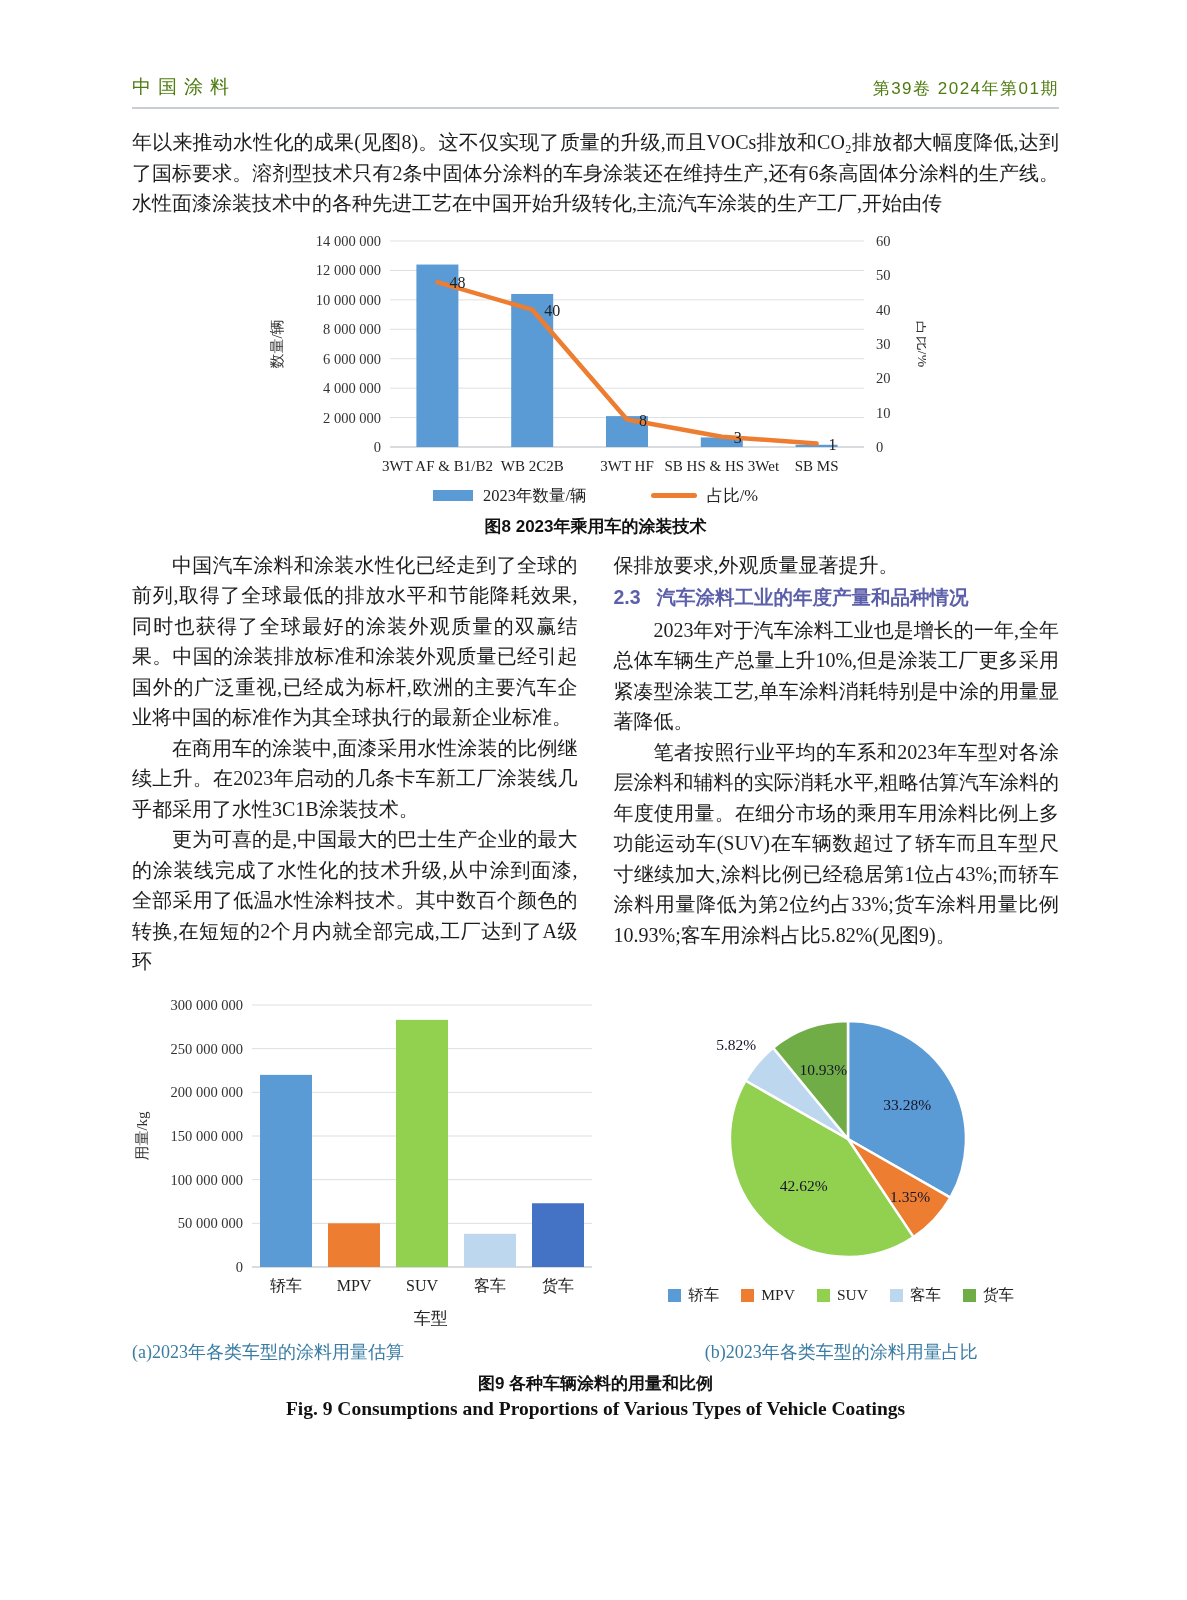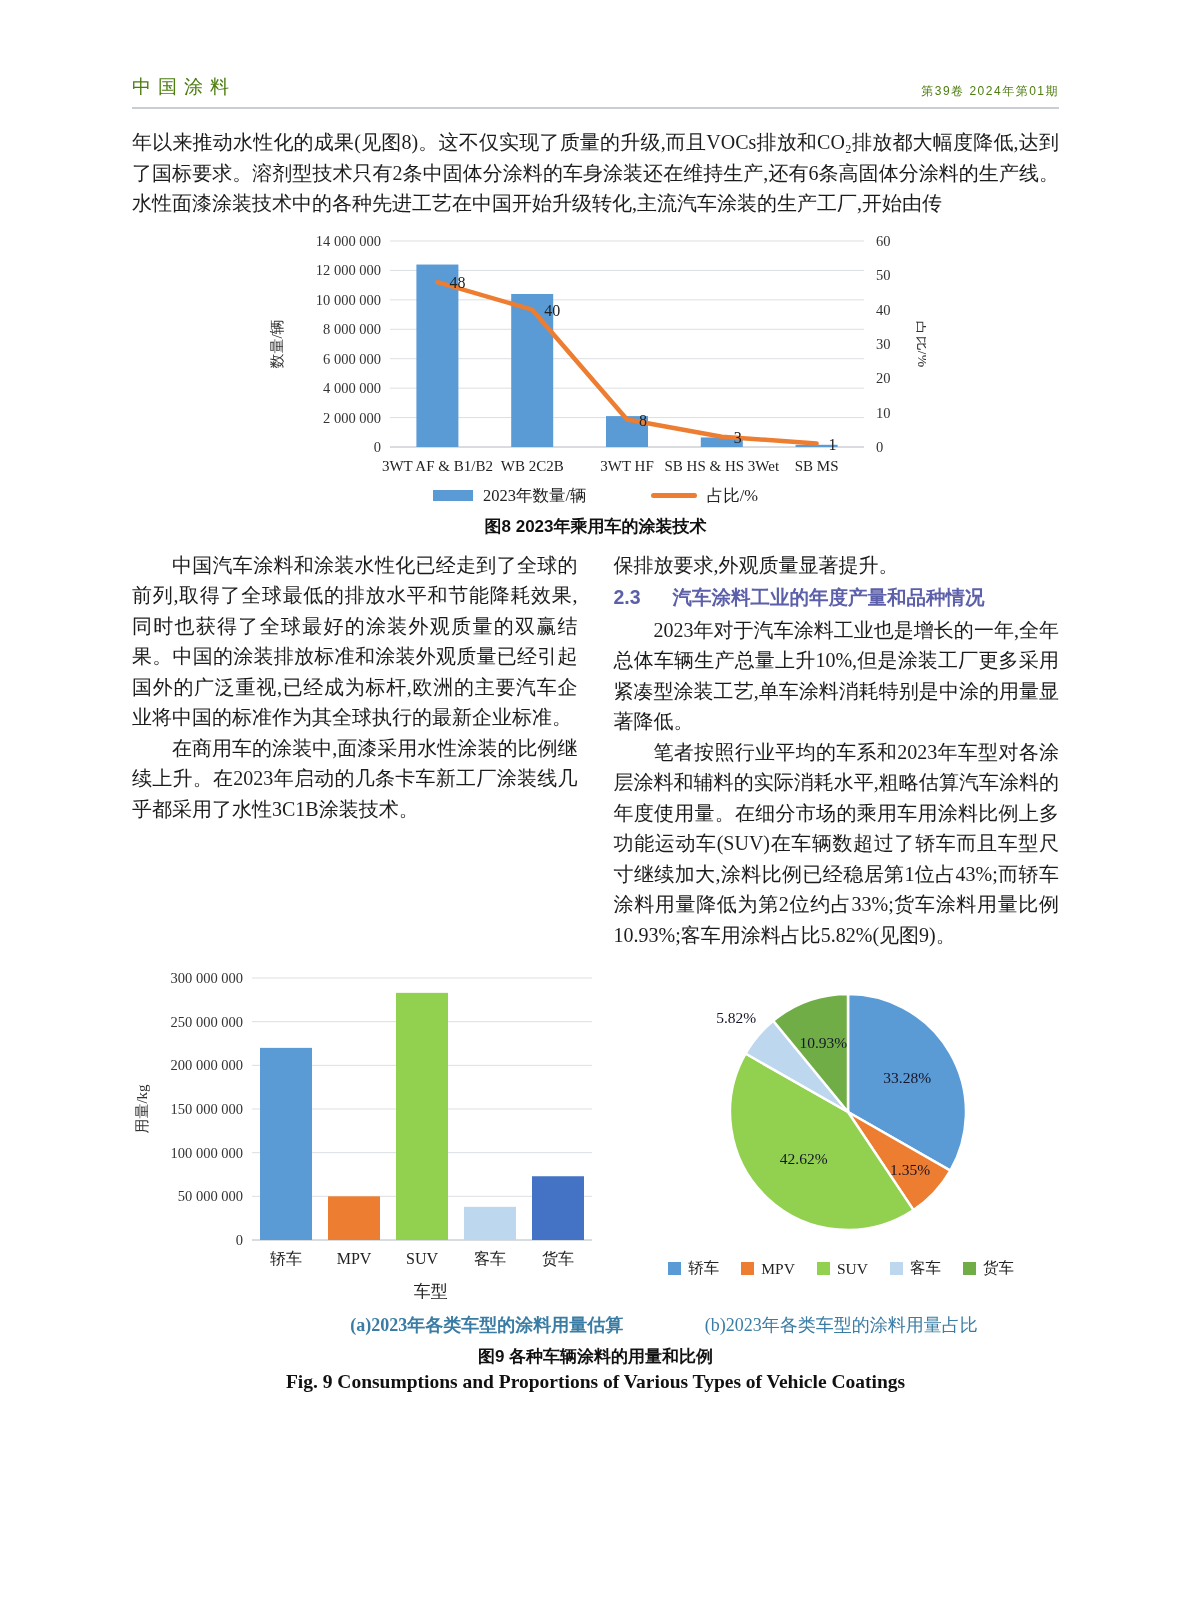--- a/index.html
+++ b/index.html
@@ -4,31 +4,31 @@
 <style>
   html,body{margin:0;padding:0;}
   body{
     width:1187px;height:1600px;background:#ffffff;overflow:hidden;position:relative;
     box-sizing:border-box;padding:74px 128px 0 132px;
     font-family:"Liberation Serif","DejaVu Serif",serif;color:#1c1c1c;
   }
   .header{display:flex;justify-content:space-between;align-items:flex-end;
     font-family:"Liberation Sans","DejaVu Sans",sans-serif;color:#4d7c0f;}
   .journal{font-size:19px;letter-spacing:7px;}
-  .issue{font-size:12px;letter-spacing:1.5px;}
+  .issue{font-size:17px;letter-spacing:1.5px;}
   .header-rule{border:none;border-top:2px solid #c9ced4;margin:7px 0 0 0;}
 
   .cols{display:flex;gap:36px;margin-top:18px;}
   .col{flex:1;min-width:0;}
   p.body-text{margin:0;font-size:20px;line-height:30.5px;text-align:justify;}
   .indent{text-indent:2em;}
 
   .section-heading{margin:2px 0;font-family:"Liberation Sans","DejaVu Sans",sans-serif;
     font-weight:bold;color:#5c5fa9;font-size:19.5px;line-height:30.5px;}
-  .section-heading .num{margin-right:32px;}
+  .section-heading .num{margin-right:16px;}
 
   .fig8{margin-top:12px;}
   .fig-center{display:flex;justify-content:center;}
   .legend-row{display:flex;justify-content:center;align-items:flex-end;gap:64px;margin-top:2px;font-size:16.5px;color:#222;}
   .legend-item{display:flex;align-items:center;gap:10px;}
   .swatch-bar{width:40px;height:11px;background:#5B9BD5;display:inline-block;}
   .swatch-line{width:46px;height:5px;background:#ED7D31;display:inline-block;border-radius:3px;}
 
   .cap-zh{text-align:center;font-size:17px;font-weight:bold;margin-top:8px;
     font-family:"Liberation Sans","DejaVu Sans",sans-serif;color:#111;}
@@ -38,21 +38,21 @@
 
   .fig9-row{display:flex;margin-top:14px;align-items:flex-start;}
   .fig9a{width:53%;}
   .fig9b{width:47%;display:flex;flex-direction:column;align-items:center;}
   .xlabel{text-align:center;font-size:17px;margin-top:0;padding-left:106px;color:#222;}
   .pie-legend{display:flex;justify-content:center;align-items:center;gap:22px;margin-top:2px;font-size:15.5px;color:#222;}
   .pie-legend .pl-item{display:flex;align-items:center;}
   .pie-legend .sq{width:13px;height:13px;display:inline-block;margin-right:7px;}
 
   .subcaps{display:flex;margin-top:10px;color:#3a7ca3;font-size:18px;}
-  .subcap-a{width:53%;text-align:right;font-weight:bold;}
+  .subcap-a{width:53%;text-align:left;}
   .subcap-b{width:47%;text-align:center;}
 
   svg text{font-family:"Liberation Serif","DejaVu Serif",serif;}
 </style>
 </head>
 <body>
 
 <div class="header">
   <span class="journal">中国涂料</span>
   <span class="issue">第39卷  2024年第01期</span>
@@ -121,20 +121,21 @@
       <span>占比/%</span>
     </div>
   </div>
   <div class="cap-zh">图8  2023年乘用车的涂装技术</div>
 </div>
 
 <div class="cols mid">
   <div class="col">
     <p class="body-text indent">中国汽车涂料和涂装水性化已经走到了全球的前列,取得了全球最低的排放水平和节能降耗效果,同时也获得了全球最好的涂装外观质量的双赢结果。中国的涂装排放标准和涂装外观质量已经引起国外的广泛重视,已经成为标杆,欧洲的主要汽车企业将中国的标准作为其全球执行的最新企业标准。</p>
     <p class="body-text indent">在商用车的涂装中,面漆采用水性涂装的比例继续上升。在2023年启动的几条卡车新工厂涂装线几乎都采用了水性3C1B涂装技术。</p>
+    <p class="body-text indent">更为可喜的是,中国最大的巴士生产企业的最大的涂装线完成了水性化的技术升级,从中涂到面漆,全部采用了低温水性涂料技术。其中数百个颜色的转换,在短短的2个月内就全部完成,工厂达到了A级环</p>
   </div>
   <div class="col">
     <p class="body-text">保排放要求,外观质量显著提升。</p>
     <p class="section-heading">
       <span class="num">2.3</span><span>汽车涂料工业的年度产量和品种情况</span>
     </p>
     <p class="body-text indent">2023年对于汽车涂料工业也是增长的一年,全年总体车辆生产总量上升10%,但是涂装工厂更多采用紧凑型涂装工艺,单车涂料消耗特别是中涂的用量显著降低。</p>
     <p class="body-text indent">笔者按照行业平均的车系和2023年车型对各涂层涂料和辅料的实际消耗水平,粗略估算汽车涂料的年度使用量。在细分市场的乘用车用涂料比例上多功能运动车(SUV)在车辆数超过了轿车而且车型尺寸继续加大,涂料比例已经稳居第1位占43%;而轿车涂料用量降低为第2位约占33%;货车涂料用量比例10.93%;客车用涂料占比5.82%(见图9)。</p>
   </div>
 </div>

